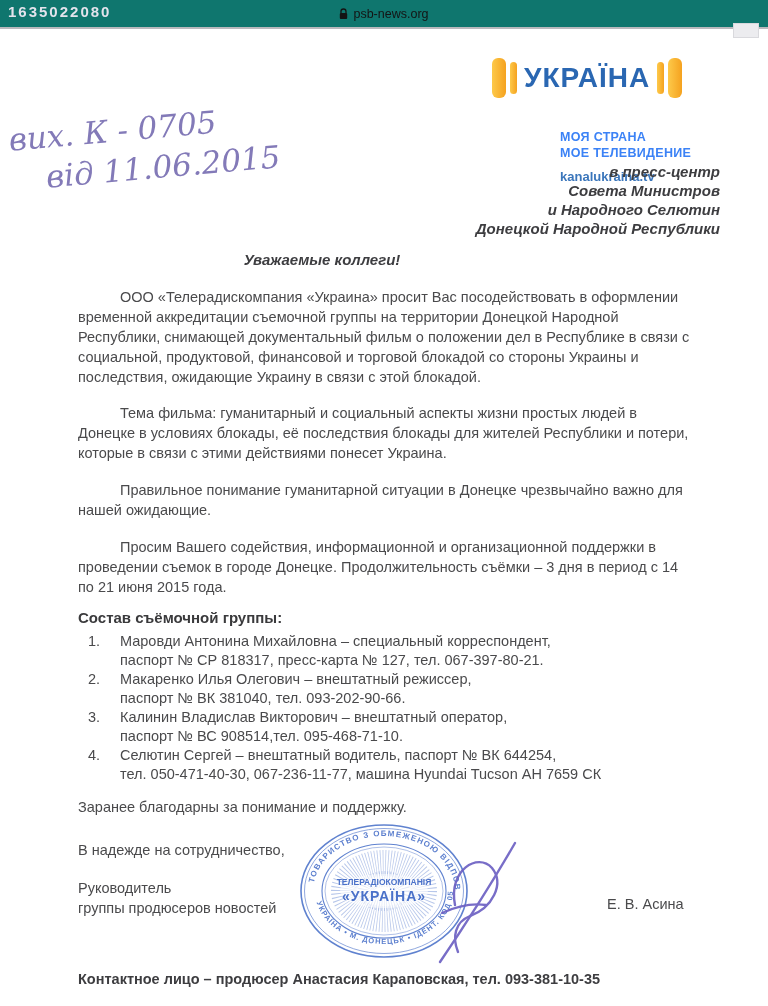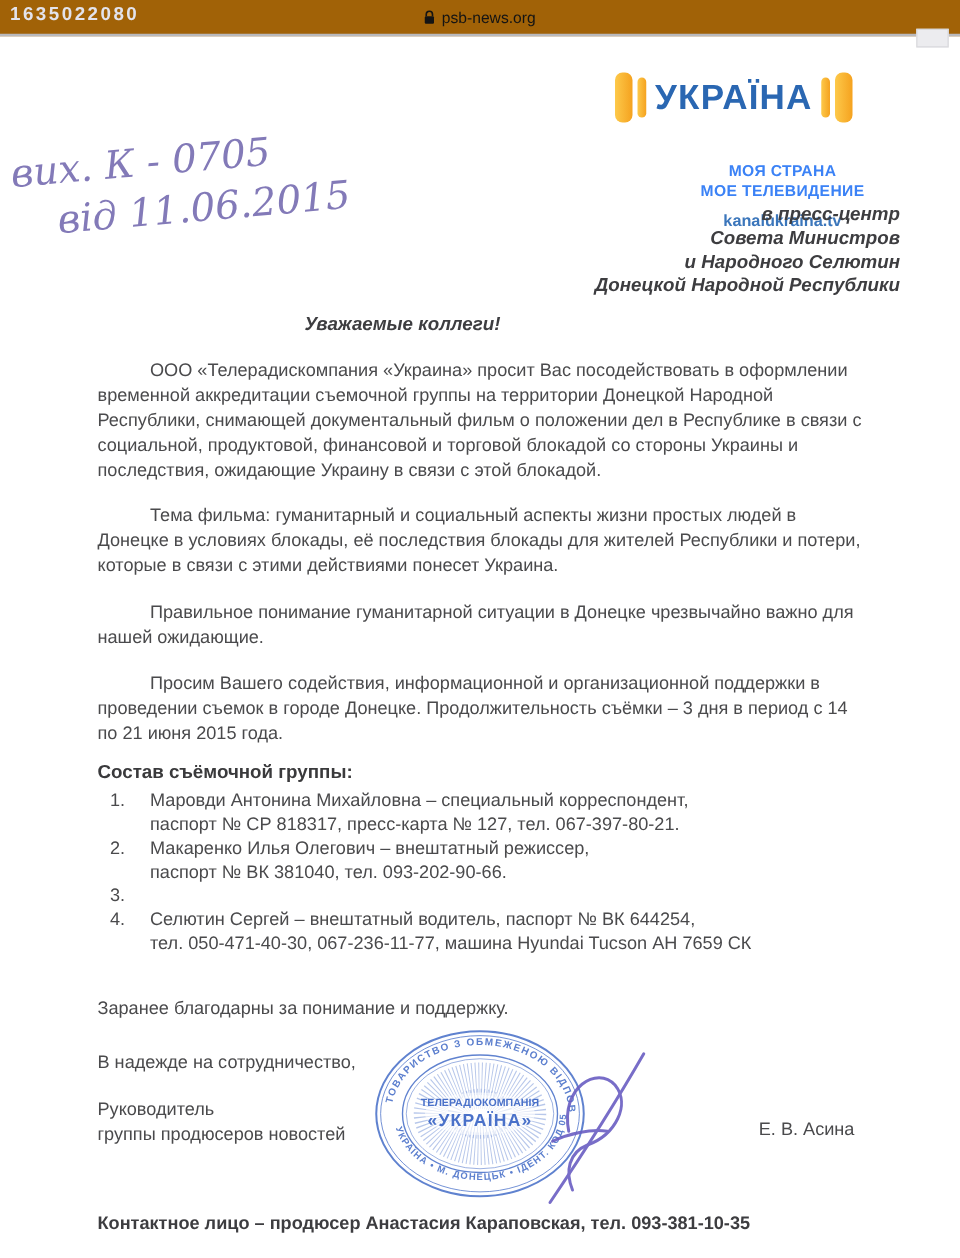--- a/index.html
+++ b/index.html
@@ -1,36 +1,36 @@
 <!DOCTYPE html>
 <html><head>
 <meta charset="utf-8">
 <style>
   html,body{margin:0;padding:0;}
   body{width:768px;height:1006px;position:relative;background:#ffffff;
        font-family:"Liberation Sans",sans-serif;overflow:hidden;}
 
   
-  .topbar{position:absolute;top:0;left:0;width:768px;height:27px;background:#a16207;
+  .topbar{position:absolute;top:0;left:0;width:768px;height:27px;background:#0f766e;
           border-bottom:2px solid #b9b9bd;display:flex;align-items:center;justify-content:center;}
   .topbar .urlwrap{display:flex;align-items:center;gap:5px;}
   .topbar .url{font-size:12.5px;color:#141414;}
   .watermark{position:absolute;top:3px;left:8px;font-size:15px;letter-spacing:2px;
              color:#e3e3ec;font-weight:bold;}
   .scroll-thumb{position:absolute;top:23px;right:9px;width:24px;height:13px;
                 background:#ececef;border:1px solid #d9d9dd;}
 
   
   .handwritten{position:absolute;top:108px;left:10px;transform:rotate(-5deg);
                font-family:"DejaVu Serif",serif;font-style:italic;
                color:#837ab8;font-size:31px;line-height:40px;}
   .handwritten .l2{margin-left:34px;}
 
   
-  .logo{position:absolute;top:58px;left:492px;width:200px;text-align:center;}
+  .logo{position:absolute;top:58px;left:492px;width:200px;}
   .logo-row{display:flex;align-items:center;}
   .bars{display:flex;align-items:center;gap:4px;}
   .bar-big{width:14px;height:40px;border-radius:6px;background:linear-gradient(90deg,#fdc94a,#f5a21f);}
   .bar-small{width:7px;height:32px;border-radius:4px;background:linear-gradient(90deg,#fdc94a,#f5a21f);}
   .logo-name{font-size:28px;font-weight:bold;color:#2a67b2;letter-spacing:1px;margin:0 7px;}
   .logo-sub{margin-left:68px;margin-top:31px;font-size:12.5px;line-height:16px;
             color:#3b82f6;letter-spacing:.3px;font-weight:bold;}
   .logo-site{margin-left:68px;margin-top:8px;font-size:13px;font-weight:bold;color:#3b76bb;}
 
   
@@ -127,20 +127,22 @@
     <span class="crew-text">Маровди Антонина Михайловна – специальный корреспондент,
 паспорт № СР 818317, пресс-карта № 127, тел. 067-397-80-21.</span>
   </div>
   <div class="crew-item">
     <span class="crew-num">2.</span>
     <span class="crew-text">Макаренко Илья Олегович – внештатный режиссер,
 паспорт № ВК 381040, тел. 093-202-90-66.</span>
   </div>
   <div class="crew-item">
     <span class="crew-num">3.</span>
+    <span class="crew-text">Калинин Владислав Викторович – внештатный  оператор,
+паспорт № ВС 908514,тел. 095-468-71-10.</span>
   </div>
   <div class="crew-item">
     <span class="crew-num">4.</span>
     <span class="crew-text">Селютин Сергей – внештатный водитель, паспорт №  ВК 644254,
 тел. 050-471-40-30, 067-236-11-77, машина Hyundai Tucson АН 7659 СК</span>
   </div>
 </div>
 
 <div class="thanks">Заранее благодарны за понимание и поддержку.</div>
 <div class="hope">В надежде на сотрудничество,</div>

